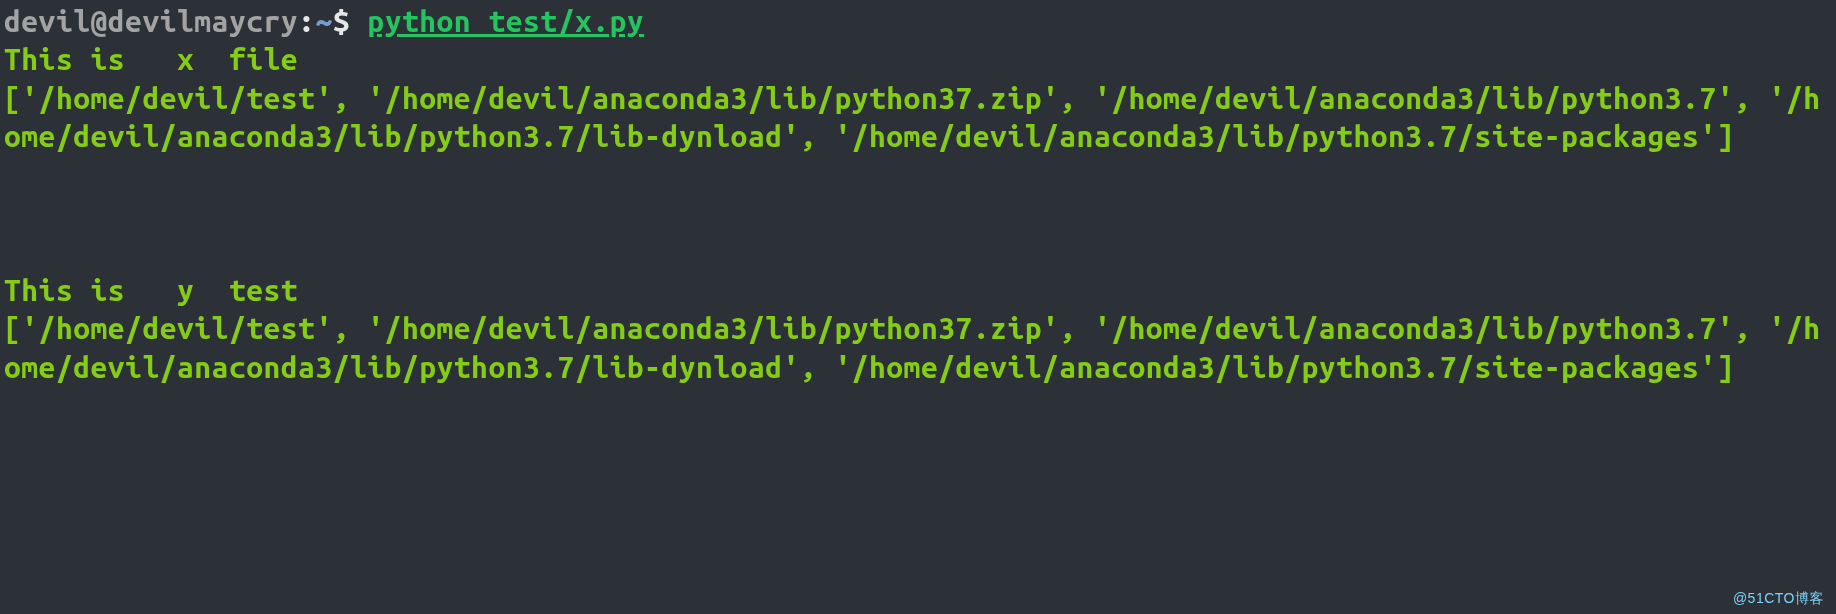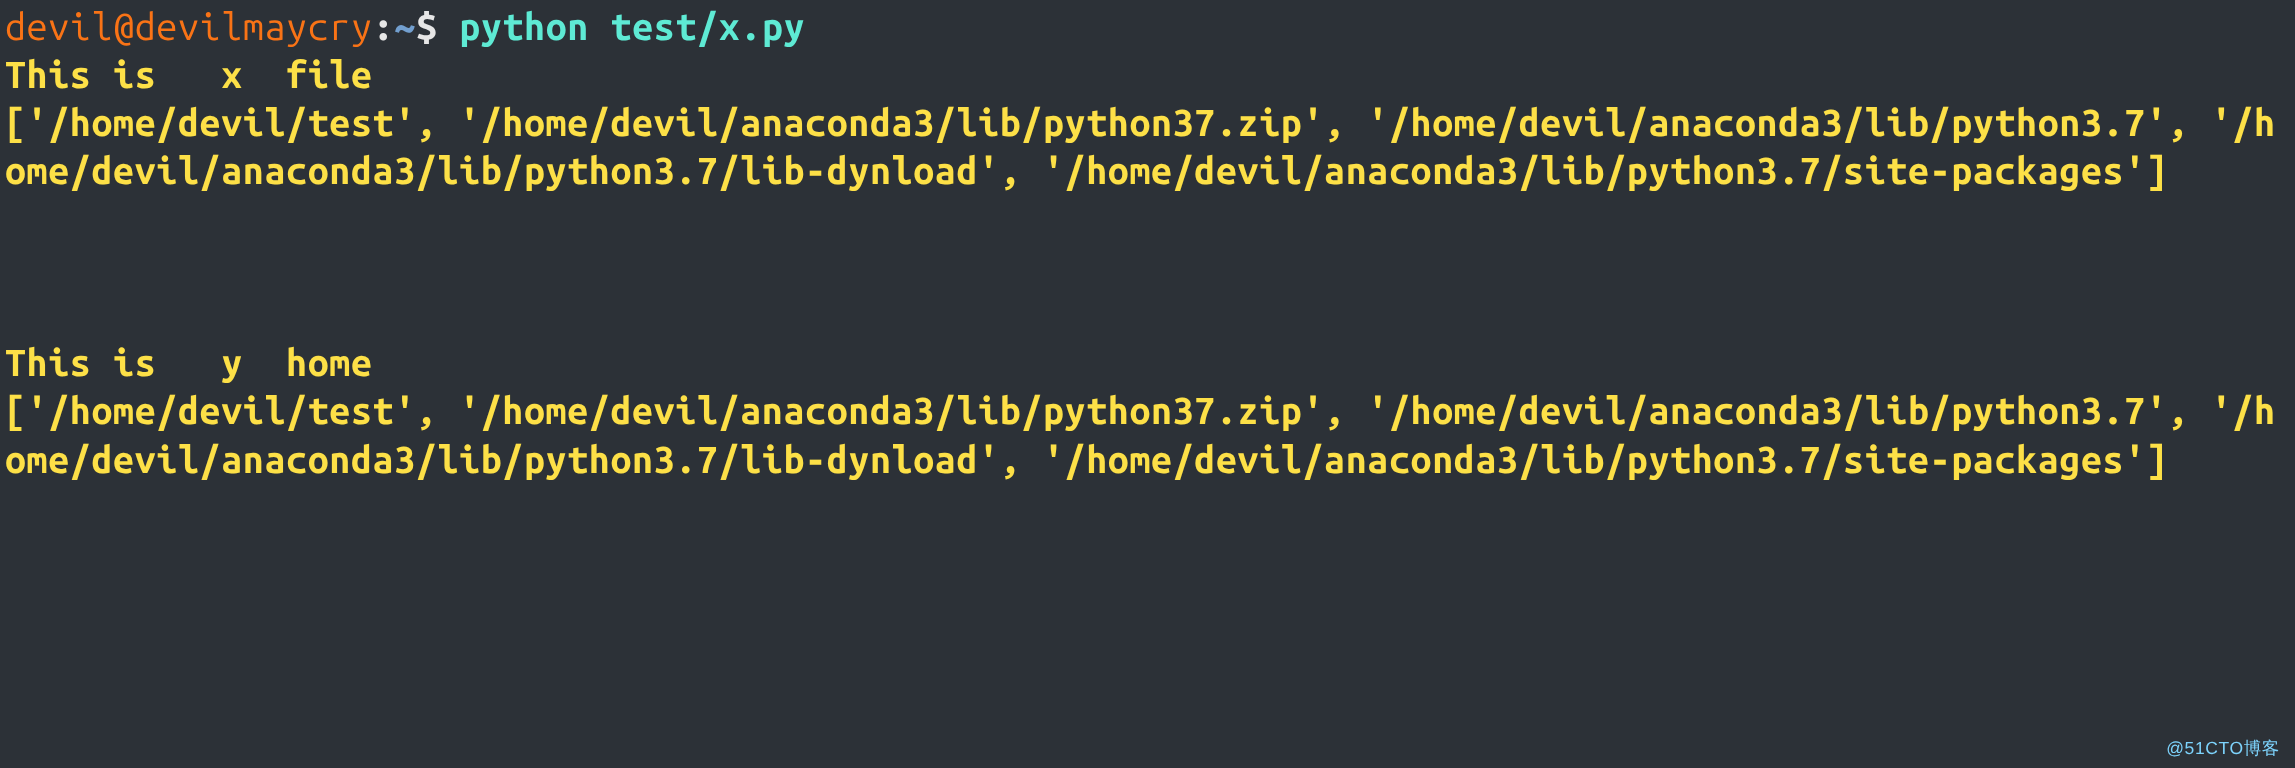--- a/index.html
+++ b/index.html
@@ -19,40 +19,41 @@
       position: relative;
       font-weight: bold;
       letter-spacing: 0.5px;
     }
     .terminal {
       padding: 2px 4px;
       white-space: pre-wrap;
       word-break: break-all;
     }
     .prompt-user {
-      color: #f97316;
-      font-weight: normal;
+      color: #a3a3a3;
+      font-weight: bold;
     }
     .prompt-colon {
       color: #e6e6e6;
       font-weight: bold;
     }
     .prompt-path {
       color: #729fcf;
       font-weight: bold;
     }
     .prompt-dollar {
       color: #e6e6e6;
       font-weight: bold;
     }
     .command {
-      color: #5eead4;
+      color: #22c55e;
+      text-decoration: underline;
     }
     .output {
-      color: #fde047;
+      color: #84cc16;
       margin-top: 48px;
     }
     .watermark {
       position: absolute;
       bottom: 6px;
       right: 12px;
       font-size: 14px;
       color: #7dd3fc;
       font-weight: normal;
       font-family: sans-serif;
@@ -60,16 +61,16 @@
   </style>
 </head>
 <body>
 
 <div class="terminal"><span class="prompt-user">devil@devilmaycry</span><span class="prompt-colon">:</span><span class="prompt-path">~</span><span class="prompt-dollar">$ </span><span class="command">python test/x.py</span>
 <span class="output">This is   x  file</span>
 <span class="output">['/home/devil/test', '/home/devil/anaconda3/lib/python37.zip', '/home/devil/anaconda3/lib/python3.7', '/home/devil/anaconda3/lib/python3.7/lib-dynload', '/home/devil/anaconda3/lib/python3.7/site-packages']</span>
 <span class="output"></span>
 <span class="output"></span>
 <span class="output"></span>
-<span class="output">This is   y  home</span>
+<span class="output">This is   y  test</span>
 <span class="output">['/home/devil/test', '/home/devil/anaconda3/lib/python37.zip', '/home/devil/anaconda3/lib/python3.7', '/home/devil/anaconda3/lib/python3.7/lib-dynload', '/home/devil/anaconda3/lib/python3.7/site-packages']</span></div>
 
 <div class="watermark">@51CTO博客</div>
 
 </body></html>

